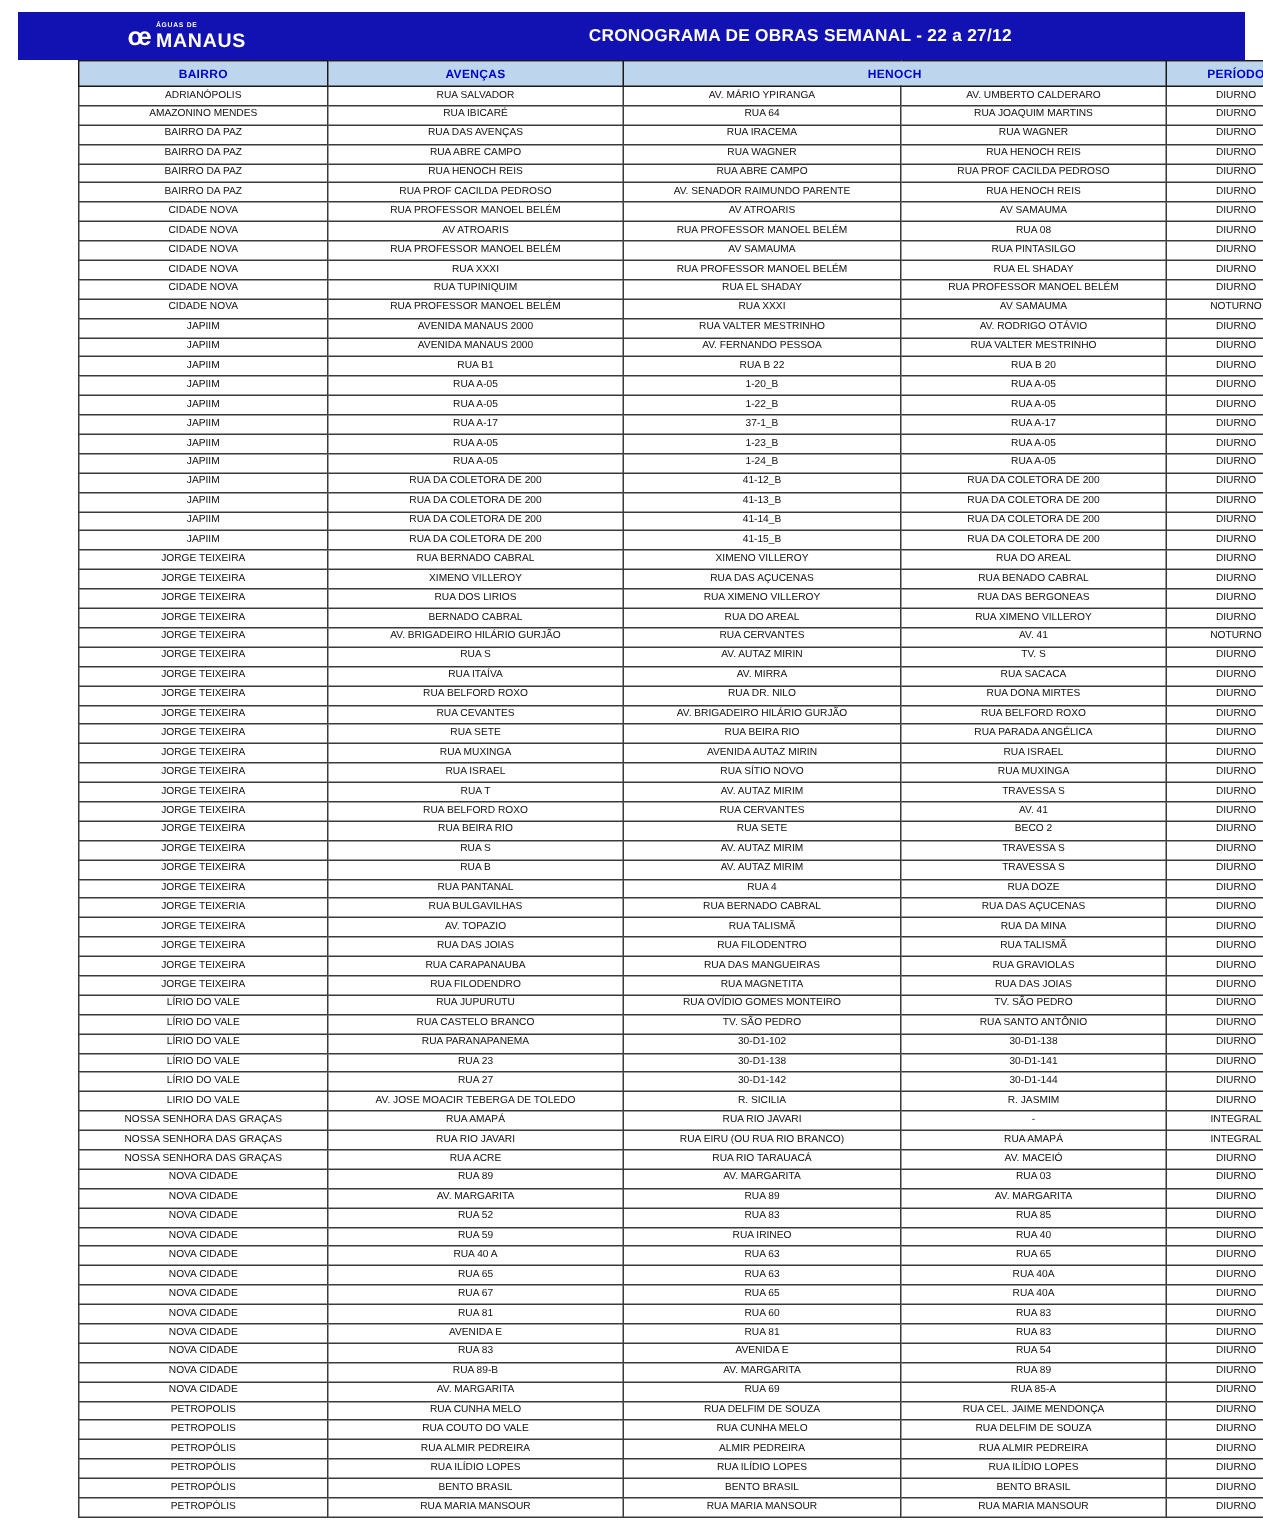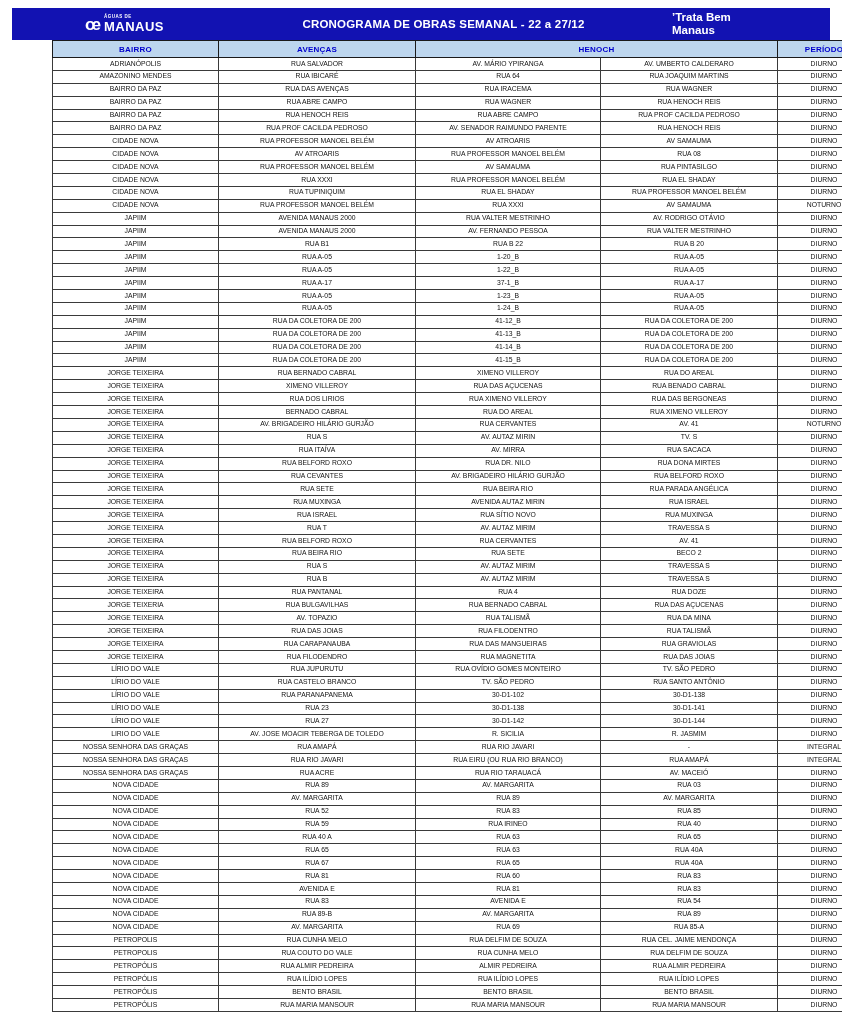--- a/index.html
+++ b/index.html
@@ -34,24 +34,20 @@
 
   <div class="banner">
     <div class="logo">
       <span class="logo-mark">œ</span>
       <span class="logo-txt">
         <span class="logo-top">ÁGUAS DE</span>
         <span class="logo-main">MANAUS</span>
       </span>
     </div>
     <div class="banner-title">CRONOGRAMA DE OBRAS SEMANAL - 22 a 27/12</div>
-    <div class="brand">
-      <div>’Trata Bem</div>
-      <div>Manaus</div>
-    </div>
   </div>
 
   <table>
     <colgroup>
       <col class="c1">
         <col class="c2">
         <col class="c3">
         <col class="c4">
         <col class="c5">
     </colgroup>

